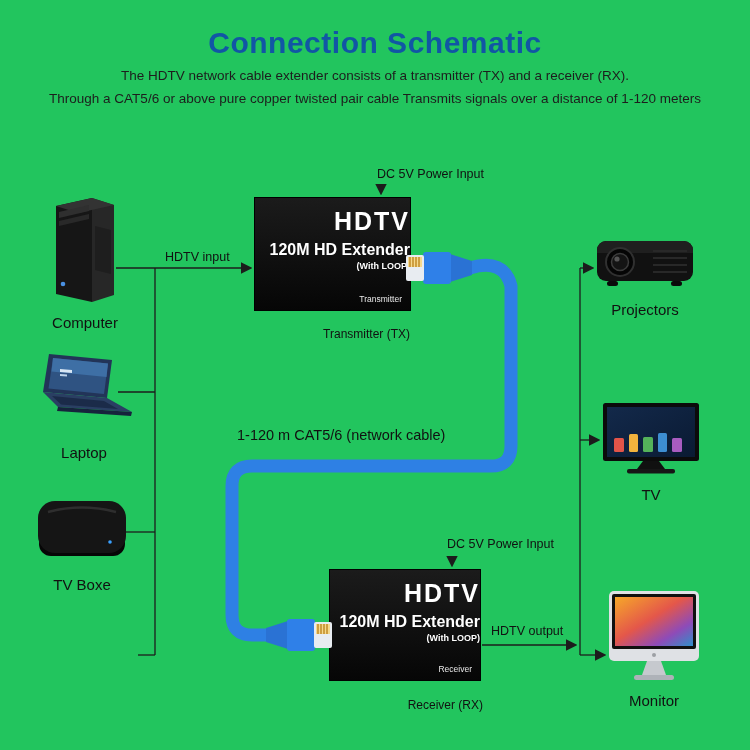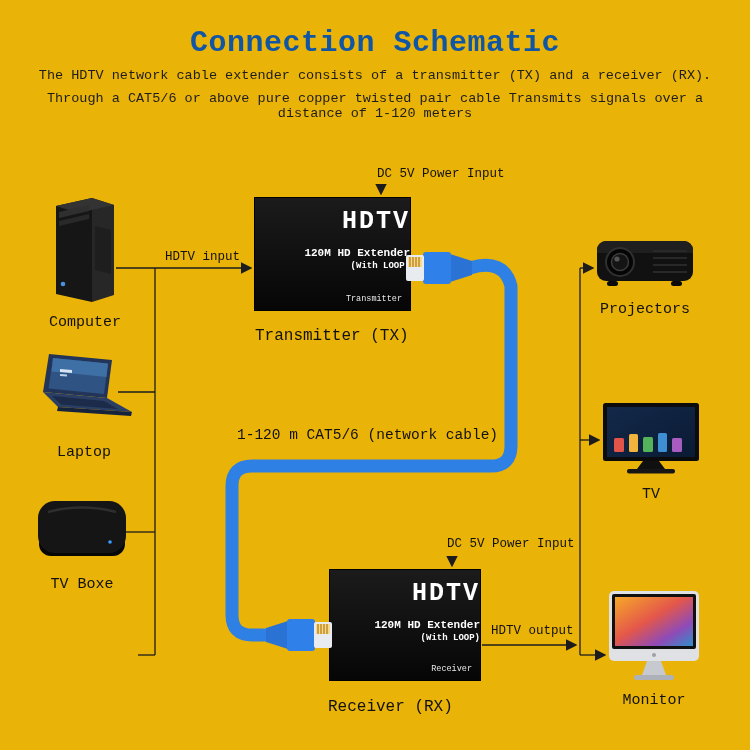--- a/index.html
+++ b/index.html
@@ -1,30 +1,30 @@
 <!DOCTYPE html>
 <html><head>
 <meta charset="utf-8">
 <style>
   *{box-sizing:border-box}
   html,body{margin:0;padding:0;background:#fff}
-  .canvas{position:relative;width:750px;height:750px;margin:0 auto;background:#eab308;
-          font-family:Liberation Mono, monospace;overflow:hidden}
+  .canvas{position:relative;width:750px;height:750px;margin:0 auto;background:#22c55e;
+          font-family:Liberation Sans, sans-serif;overflow:hidden}
   .header{position:absolute;top:26px;left:0;width:100%;text-align:center;z-index:10}
   .title{font-size:30px;font-weight:bold;color:#1156a5;margin:0;letter-spacing:0.5px}
   .sub{font-size:13.5px;color:#1d1d1d;margin:8px 20px 0}
   .device{position:absolute;display:flex;flex-direction:column;align-items:center;gap:8px;z-index:2}
   .dev-label{font-size:15px;color:#111}
   .extbox{position:absolute;background:linear-gradient(180deg,#1b1b1b,#060606);z-index:1;
           color:#fff;text-align:right;box-shadow:0 0 0 1px #000}
   .brand{font-size:25px;font-weight:bold;letter-spacing:2px;margin-top:9px}
-  .model{font-size:11px;font-weight:bold;margin-top:11px}
+  .model{font-size:16px;font-weight:bold;margin-top:5px}
   .loop{font-size:9px;font-weight:bold;margin-top:2px}
   .tag{position:absolute;right:8px;bottom:6px;font-size:8.5px;color:#e8e8e8}
-  .caption{position:absolute;font-size:16px;color:#111;text-align:left;z-index:10}
+  .caption{position:absolute;font-size:12px;color:#111;text-align:right;z-index:10}
   .flabel{position:absolute;font-size:12.5px;color:#111;z-index:10;white-space:nowrap}
   .cable-label{font-size:14.5px}
   .wires{position:absolute;left:0;top:0;z-index:5;pointer-events:none}
 </style>
 </head>
 <body>
 
 <div class="canvas">
 
   <div class="header">

